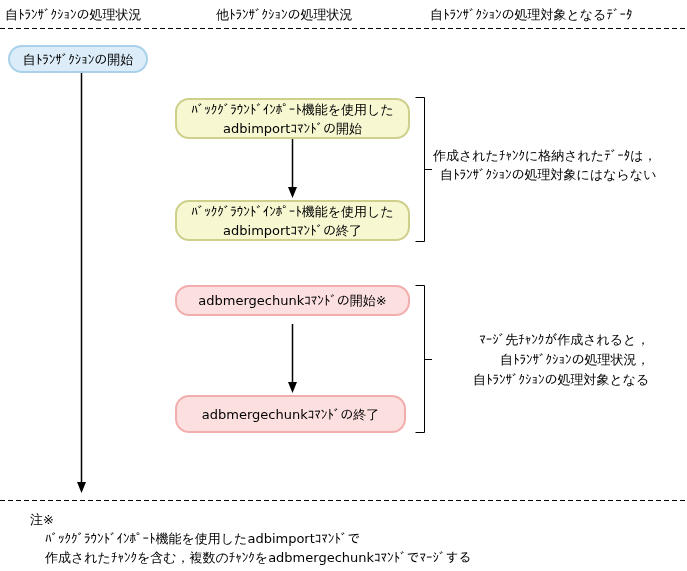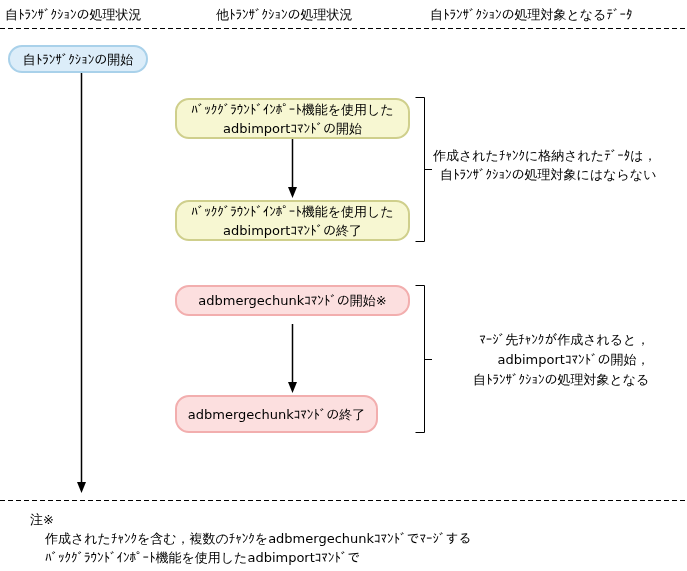--- a/index.html
+++ b/index.html
@@ -82,34 +82,34 @@
 
   <div class="node import" style="left:175px; top:200px; width:235px; height:41px;">
     <span>ﾊﾞｯｸｸﾞﾗｳﾝﾄﾞｲﾝﾎﾟｰﾄ機能を使用した</span>
     <span>adbimportｺﾏﾝﾄﾞの終了</span>
   </div>
 
   <div class="node merge" style="left:175px; top:285px; width:235px; height:31px;">
     <span>adbmergechunkｺﾏﾝﾄﾞの開始※</span>
   </div>
 
-  <div class="node merge" style="left:175px; top:395px; width:203px; height:38px;">
+  <div class="node merge" style="left:175px; top:395px; width:231px; height:38px;">
     <span>adbmergechunkｺﾏﾝﾄﾞの終了</span>
   </div>
 
   <div class="abs annotation" style="left:433px; top:146px;">
     <span>作成されたﾁｬﾝｸに格納されたﾃﾞｰﾀは，</span>
     <span>自ﾄﾗﾝｻﾞｸｼｮﾝの処理対象にはならない</span>
   </div>
 
   <div class="abs annotation three" style="left:433px; top:330px;margin-left:40px;">
     <span>ﾏｰｼﾞ先ﾁｬﾝｸが作成されると，</span>
-    <span>adbimportｺﾏﾝﾄﾞの開始，</span>
+    <span>自ﾄﾗﾝｻﾞｸｼｮﾝの処理状況，</span>
     <span>自ﾄﾗﾝｻﾞｸｼｮﾝの処理対象となる</span>
   </div>
 
   <div class="abs" style="left:30px; top:511px;">注※</div>
   <div class="abs footnote-lines" style="left:45px; top:529px;">
+    <span>ﾊﾞｯｸｸﾞﾗｳﾝﾄﾞｲﾝﾎﾟｰﾄ機能を使用したadbimportｺﾏﾝﾄﾞで</span>
     <span>作成されたﾁｬﾝｸを含む，複数のﾁｬﾝｸをadbmergechunkｺﾏﾝﾄﾞでﾏｰｼﾞする</span>
-    <span>ﾊﾞｯｸｸﾞﾗｳﾝﾄﾞｲﾝﾎﾟｰﾄ機能を使用したadbimportｺﾏﾝﾄﾞで</span>
   </div>
 
 </div>
 
 </body></html>

